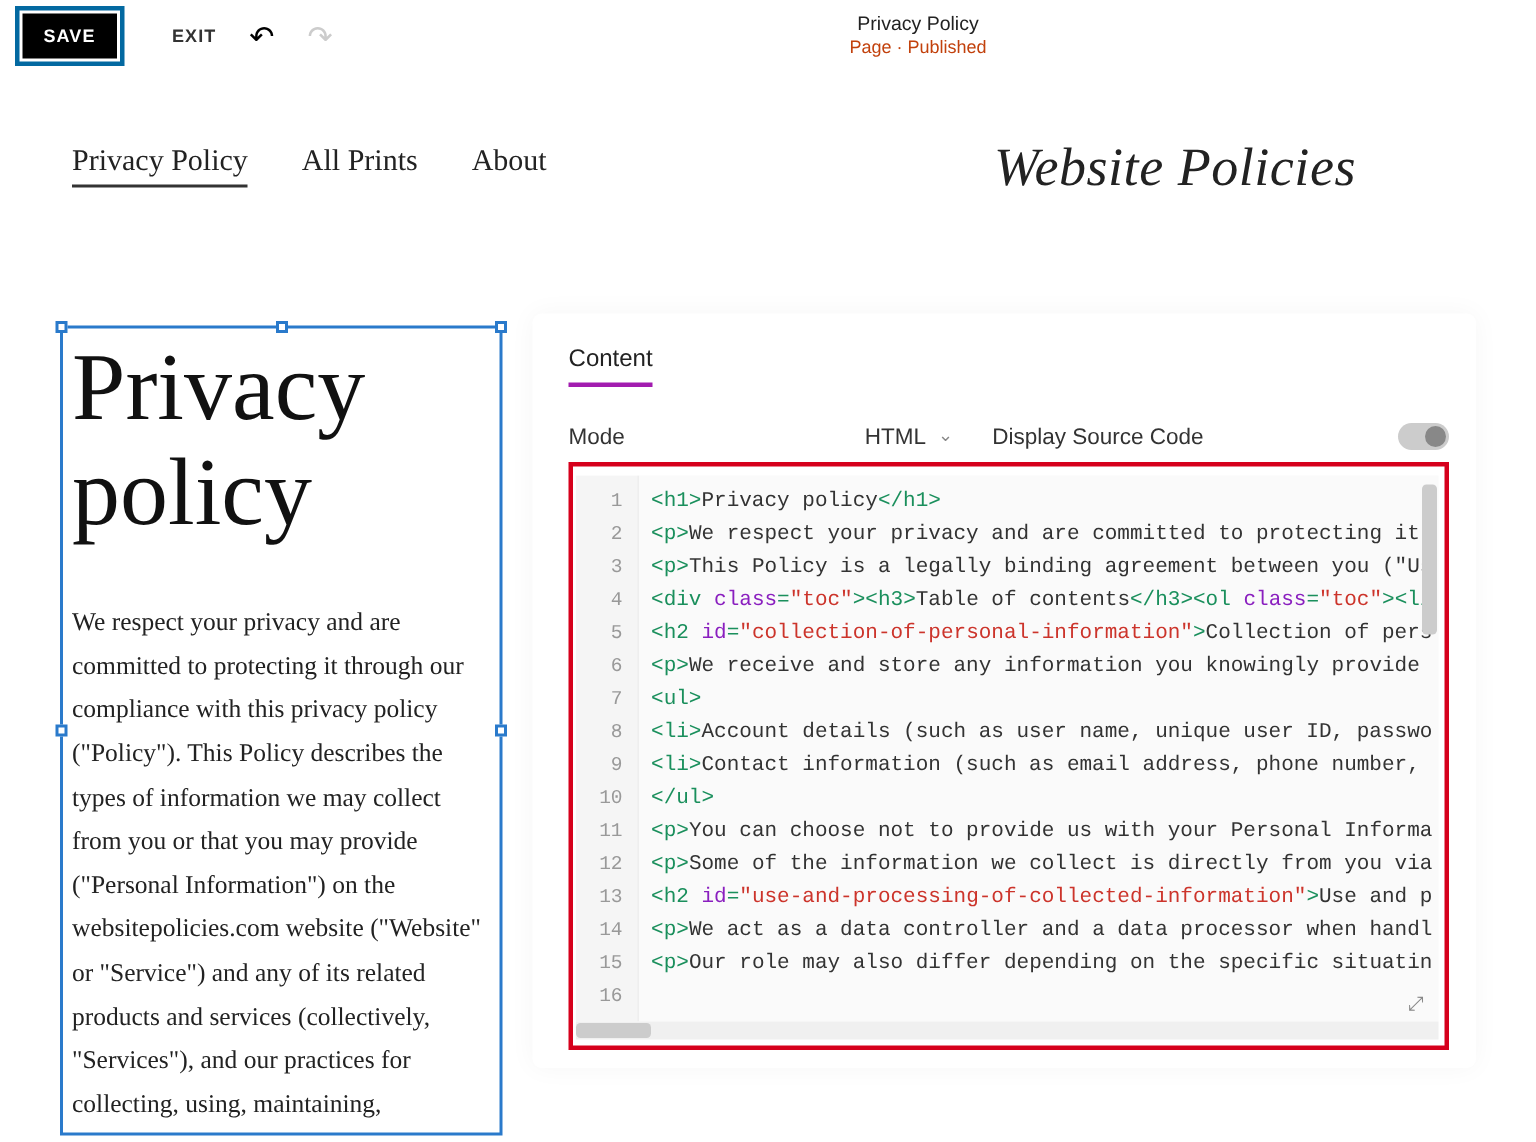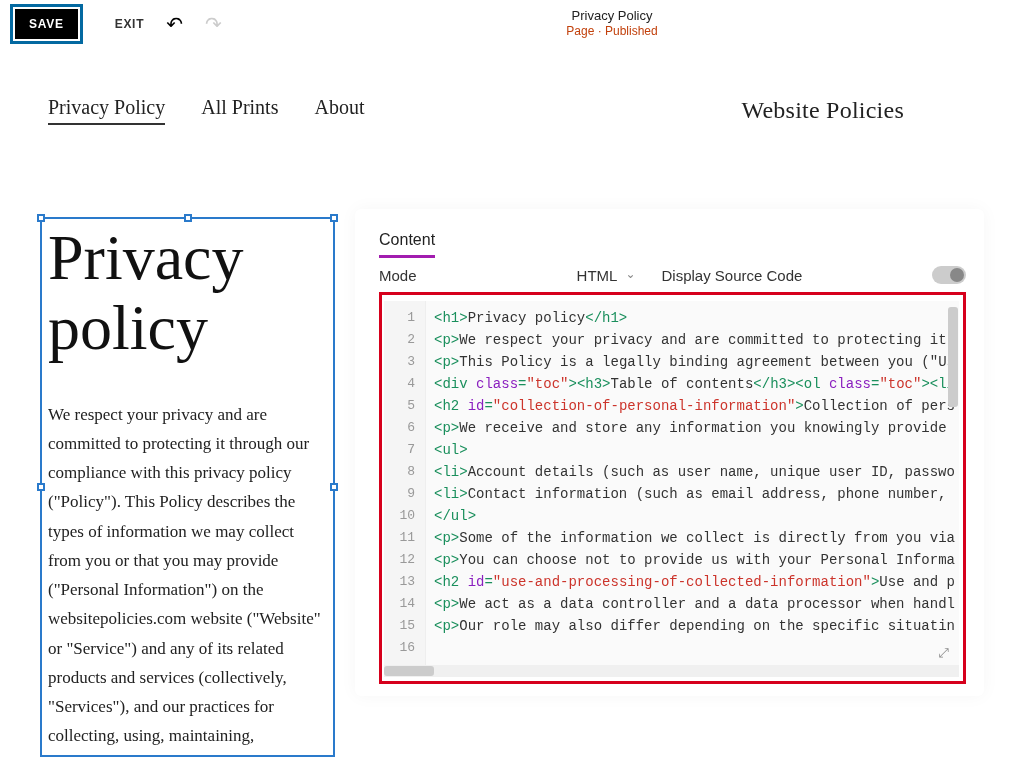--- a/index.html
+++ b/index.html
@@ -79,23 +79,24 @@
     cursor: pointer;
   }
   .nav-link.active {
     border-bottom: 2px solid #333;
     padding-bottom: 4px;
   }
   .site-title {
     position: absolute;
     right: 120px;
     font-family: Georgia, "Times New Roman", serif;
-    font-size: 24px;
+    font-size: 36px;
     letter-spacing: 0.01em;
     color: #222;
+    font-style: italic;
   }
   
   .main-area {
     display: flex;
     padding: 80px 40px 0 40px;
     gap: 20px;
     align-items: flex-start;
   }
   
   .text-block {
@@ -144,21 +145,21 @@
     font-size: 16px;
     font-weight: 500;
     color: #222;
     border-bottom: 3px solid #a21caf;
     display: inline-block;
     padding-bottom: 6px;
   }
   .panel-controls {
     display: flex;
     align-items: center;
-    margin-top: 8px;
+    margin-top: 24px;
     font-size: 15px;
     color: #333;
   }
   .mode-label { flex: 0 0 auto; }
   .html-select {
     margin-left: 160px;
     display: flex;
     align-items: flex-start;
     gap: 8px;
     cursor: pointer;
@@ -336,22 +337,22 @@
             <div><span class="t-tag">&lt;h1&gt;</span><span class="t-txt">Privacy policy</span><span class="t-tag">&lt;/h1&gt;</span></div>
             <div><span class="t-tag">&lt;p&gt;</span><span class="t-txt">We respect your privacy and are committed to protecting it</span></div>
             <div><span class="t-tag">&lt;p&gt;</span><span class="t-txt">This Policy is a legally binding agreement between you ("Us</span></div>
             <div><span class="t-tag">&lt;div </span><span class="t-attr">class</span><span class="t-tag">=</span><span class="t-str">"toc"</span><span class="t-tag">&gt;&lt;h3&gt;</span><span class="t-txt">Table of contents</span><span class="t-tag">&lt;/h3&gt;&lt;ol </span><span class="t-attr">class</span><span class="t-tag">=</span><span class="t-str">"toc"</span><span class="t-tag">&gt;&lt;li</span></div>
             <div><span class="t-tag">&lt;h2 </span><span class="t-attr">id</span><span class="t-tag">=</span><span class="t-str">"collection-of-personal-information"</span><span class="t-tag">&gt;</span><span class="t-txt">Collection of pers</span></div>
             <div><span class="t-tag">&lt;p&gt;</span><span class="t-txt">We receive and store any information you knowingly provide</span></div>
             <div><span class="t-tag">&lt;ul&gt;</span></div>
             <div><span class="t-tag">&lt;li&gt;</span><span class="t-txt">Account details (such as user name, unique user ID, passwo</span></div>
             <div><span class="t-tag">&lt;li&gt;</span><span class="t-txt">Contact information (such as email address, phone number,</span></div>
             <div><span class="t-tag">&lt;/ul&gt;</span></div>
+            <div><span class="t-tag">&lt;p&gt;</span><span class="t-txt">You can choose not to provide us with your Personal Informa</span></div>
             <div><span class="t-tag">&lt;p&gt;</span><span class="t-txt">Some of the information we collect is directly from you via</span></div>
-            <div><span class="t-tag">&lt;p&gt;</span><span class="t-txt">You can choose not to provide us with your Personal Informa</span></div>
             <div><span class="t-tag">&lt;h2 </span><span class="t-attr">id</span><span class="t-tag">=</span><span class="t-str">"use-and-processing-of-collected-information"</span><span class="t-tag">&gt;</span><span class="t-txt">Use and p</span></div>
             <div><span class="t-tag">&lt;p&gt;</span><span class="t-txt">We act as a data controller and a data processor when handl</span></div>
             <div><span class="t-tag">&lt;p&gt;</span><span class="t-txt">Our role may also differ depending on the specific situatin</span></div>
           </div>
         <div class="vscroll"></div>
       </div>
       <div class="hscroll-track">
         <div class="hscroll-thumb"></div>
       </div>
       <span class="expand-icon">⤢</span>

